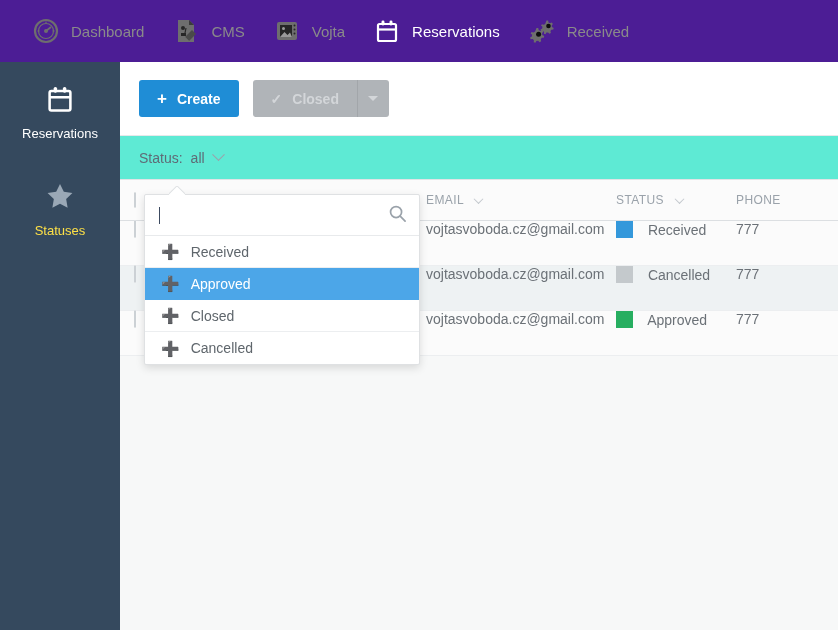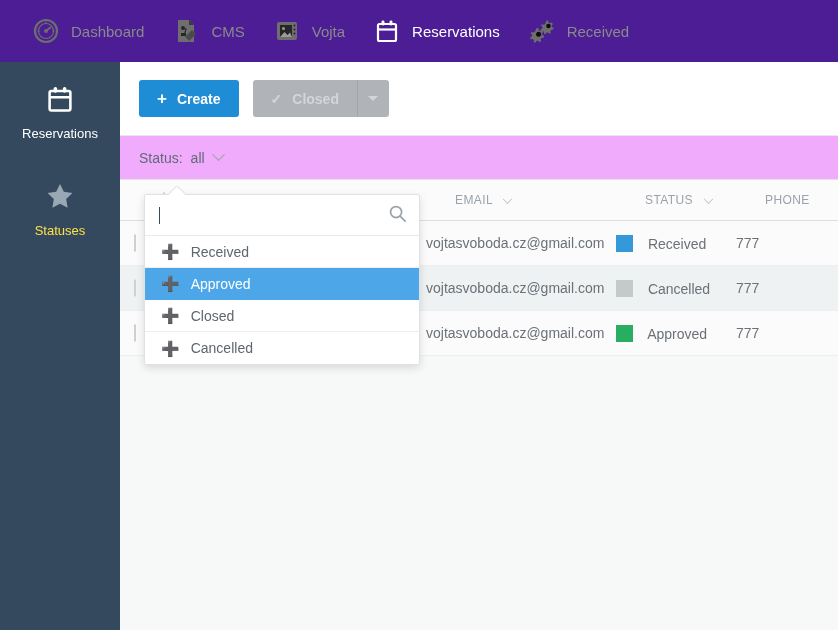--- a/index.html
+++ b/index.html
@@ -103,21 +103,21 @@
   }
   .caret-dn {
     width: 0; height: 0;
     border-left: 5px solid transparent;
     border-right: 5px solid transparent;
     border-top: 5px solid #d3d6d9;
   }
 
   .filterbar {
     height: 44px;
-    background: #f0abfc;
+    background: #5eead4;
     border-bottom: 1px solid #e1e4e6;
     display: flex; align-items: center;
     padding-left: 19px;
     font-size: 14px;
     color: #5f6b76;
   }
   .filterbar .f-val { margin-left: 8px; color: #5f6b76; }
   .chev {
     display: inline-block;
     margin-left: 9px;
@@ -130,24 +130,23 @@
   
   .tbl { width: 718px; background: #fbfbfb; }
   .thead {
     display: flex; align-items: center;
     height: 41px;
     background: #fbfbfb;
     border-bottom: 1px solid #dcdfe2;
     font-size: 12px;
     color: #9aa2aa;
     letter-spacing: .4px;
-    padding-left: 29px;
   }
   .trow {
-    display: flex; align-items: center;
+    display: flex; align-items: flex-start;
     height: 45px;
     font-size: 14px;
     color: #6b7177;
     border-bottom: 1px solid #eceef0;
     background: #fbfbfb;
   }
   .trow.alt { background: #eef2f3; }
   .c-chk   { width: 36px; padding-left: 14px; flex: 0 0 auto; }
   .c-name  { width: 270px; flex: 0 0 auto; }
   .c-email { width: 190px; flex: 0 0 auto; }

